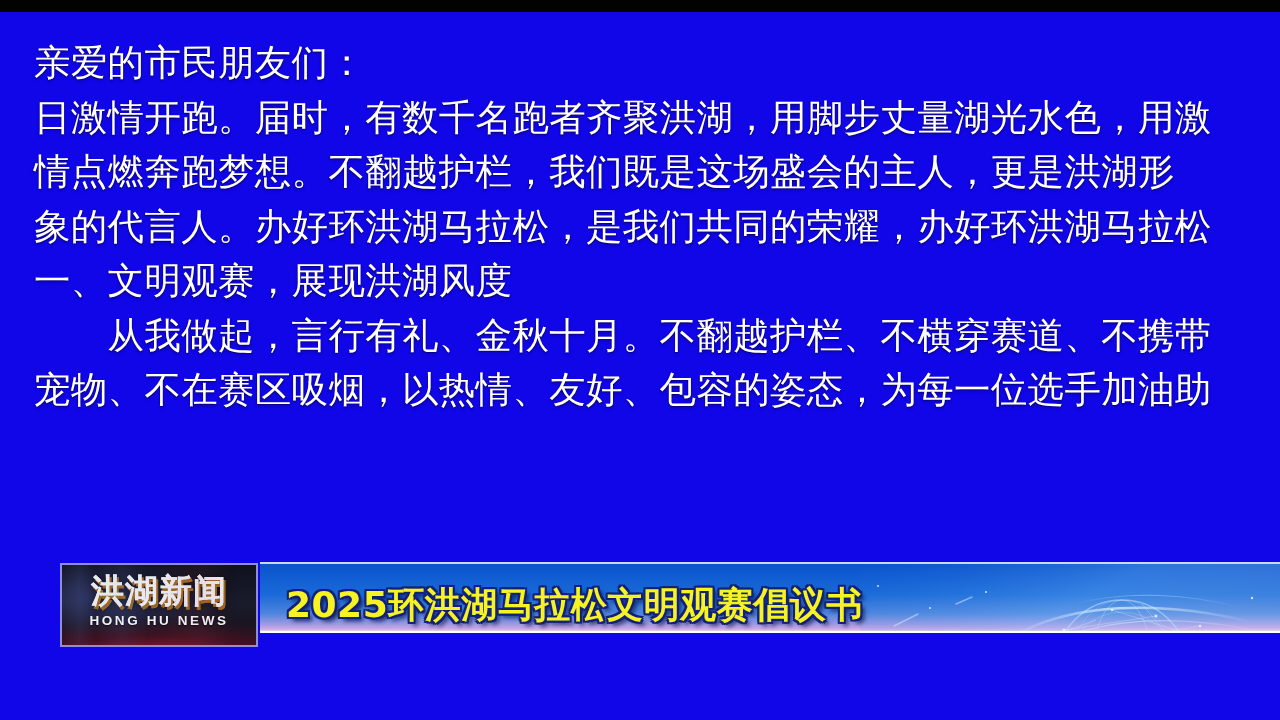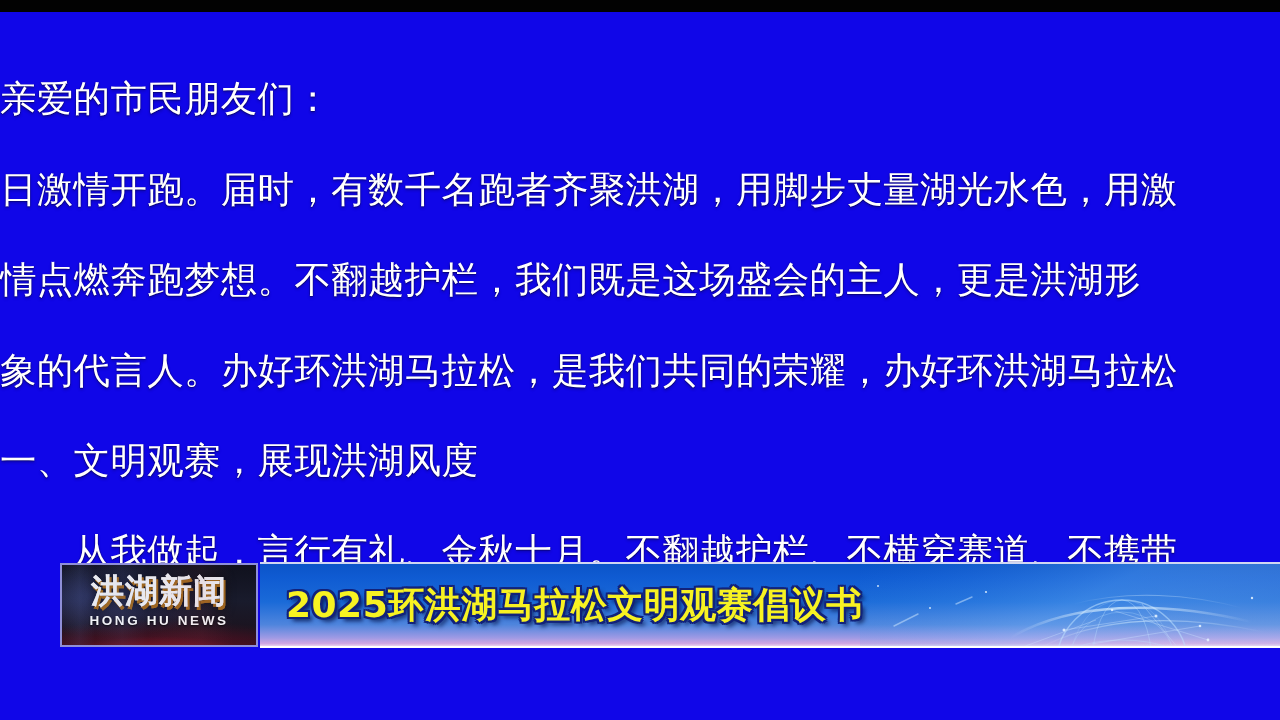--- a/index.html
+++ b/index.html
@@ -37,28 +37,28 @@
     left: 0;
     top: 36px;
     width: 1280px;
   }
   .copy-line {
     color: #ffffff;
     font-size: 36.5px;
     line-height: 54.5px;
     letter-spacing: 0.3px;
     white-space: pre;
+    padding-left: 34px;
     font-weight: 500;
     text-shadow:
        0 1px 0 rgba(0,0,0,0.30),
        1px 0 0 rgba(0,0,0,0.16),
       -1px 0 0 rgba(0,0,0,0.16),
        0 2px 3px rgba(0,0,0,0.28);
     font-family: "DejaVu Sans", "Liberation Sans", sans-serif;
-    margin-top: 36px;
   }
 
   
   #lower-third {
     position: absolute;
     left: 0;
     top: 560px;
     width: 1280px;
     height: 90px;
   }
@@ -123,21 +123,21 @@
     font-family: "Liberation Sans", sans-serif;
     text-shadow: 0 1px 2px rgba(0,0,0,0.85);
   }
 
   
   #title-strip {
     position: absolute;
     left: 260px;
     top: 2px;
     right: 0;
-    height: 86px;
+    height: 71px;
     background:
       linear-gradient(180deg,
         #0b54c8 0%,
         #0f5bd2 16%,
         #1a6ad8 46%,
         #4f85dd 74%,
         #9f9ae4 90%,
         #cfa7e2 97%,
         #e8d3ef 100%);
     border-top: 2px solid #cfd6f2;
@@ -181,20 +181,21 @@
 
   <div class="letterbox-top"></div>
 
   <div id="body-copy">
     <div class="copy-line">亲爱的市民朋友们：</div>
     <div class="copy-line">日激情开跑。届时，有数千名跑者齐聚洪湖，用脚步丈量湖光水色，用激</div>
     <div class="copy-line">情点燃奔跑梦想。不翻越护栏，我们既是这场盛会的主人，更是洪湖形</div>
     <div class="copy-line">象的代言人。办好环洪湖马拉松，是我们共同的荣耀，办好环洪湖马拉松</div>
     <div class="copy-line">一、文明观赛，展现洪湖风度</div>
     <div class="copy-line">　　从我做起，言行有礼、金秋十月。不翻越护栏、不横穿赛道、不携带</div>
+    <div class="copy-line">宠物、不在赛区吸烟，以热情、友好、包容的姿态，为每一位选手加油助</div>
   </div>
 
   <div id="lower-third">
 
     <div id="logo-plate">
       <div id="logo-cn">洪湖新闻</div>
       <div id="logo-en">HONG HU NEWS</div>
     </div>
 
     <div id="title-strip">

